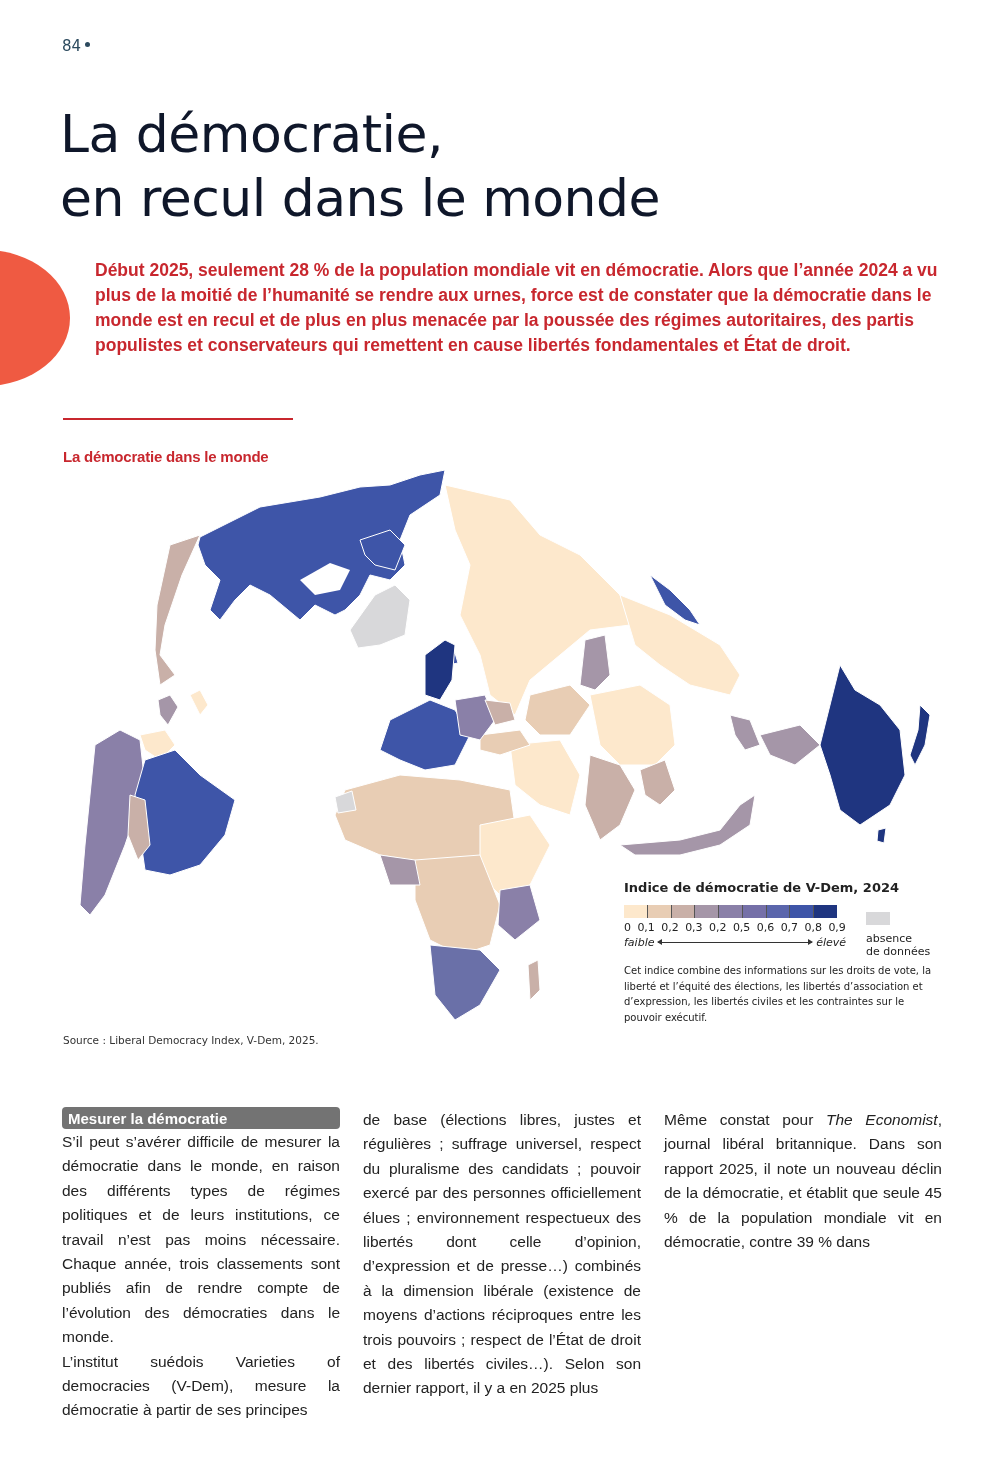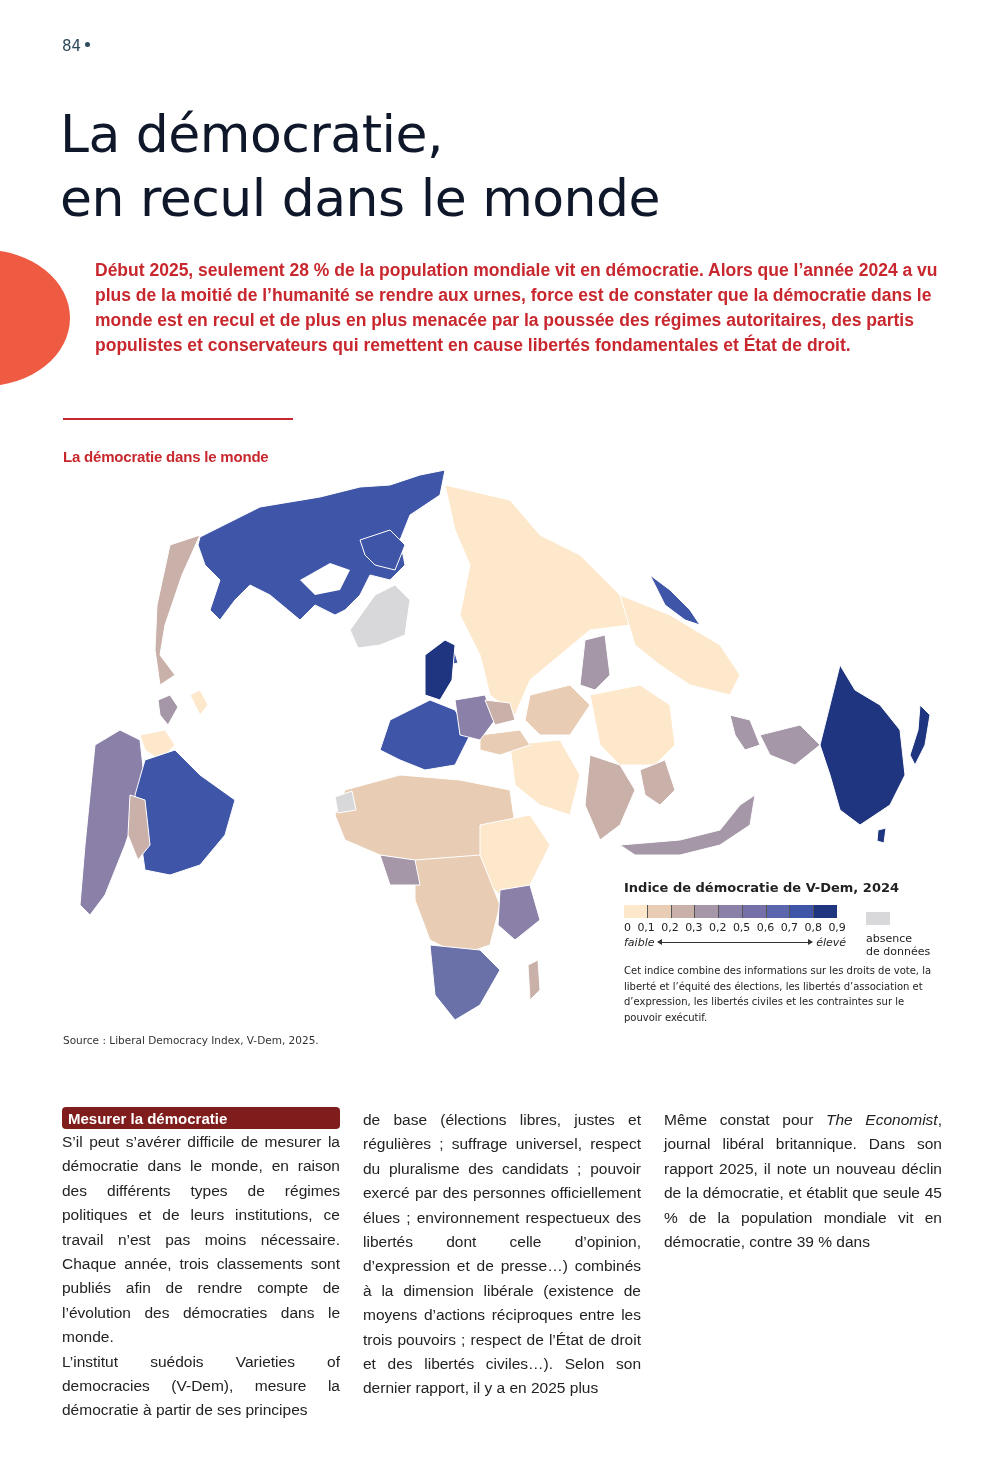--- a/index.html
+++ b/index.html
@@ -22,21 +22,21 @@
   .legend-ticks { display: flex; width: 222px; justify-content: space-between; font-size: 11px; margin-top: 3px; }
   .legend-na-label { position: absolute; left: 242px; top: 52px; font-size: 11px; line-height: 13px; }
   .legend-scale { display: flex; align-items: center; width: 222px; font-size: 11px; font-style: italic; margin-top: 2px; justify-content: flex-end; }
   .legend-scale .arrow { flex: 1; height: 1px; background: #333; margin: 0 4px; position: relative; }
   .legend-scale .arrow::before { content: ""; position: absolute; left: -1px; top: -3px; border: 3.5px solid transparent; border-right: 5px solid #333; border-left: none; }
   .legend-scale .arrow::after { content: ""; position: absolute; right: -1px; top: -3px; border: 3.5px solid transparent; border-left: 5px solid #333; border-right: none; }
   .legend-note { font-size: 10px; line-height: 15.5px; margin-top: 14px; width: 310px; }
   .columns { position: absolute; left: 62px; top: 1108px; width: 880px; display: flex; justify-content: space-between; }
   .col { width: 278px; font-size: 15.5px; line-height: 24.4px; color: #222; text-align: justify; }
   .col p { margin: 0; }
-  .box-title { display: block; background: #7f1d1d; color: #fff; font-weight: bold; font-size: 15px; line-height: 21px; padding: 1px 6px 0 6px; border-radius: 4px; margin-bottom: 1px; margin-top: -1px; }
+  .box-title { display: block; background: #737373; color: #fff; font-weight: bold; font-size: 15px; line-height: 21px; padding: 1px 6px 0 6px; border-radius: 4px; margin-bottom: 1px; margin-top: -1px; }
   .col .it { font-style: italic; }
 </style>
 </head>
 <body>
 
 <div class="page-num"><span>84</span><span class="dot"></span></div>
 
 <h1 class="title">
   <span>La démocratie,</span><br>
   <span>en recul dans le monde</span>

